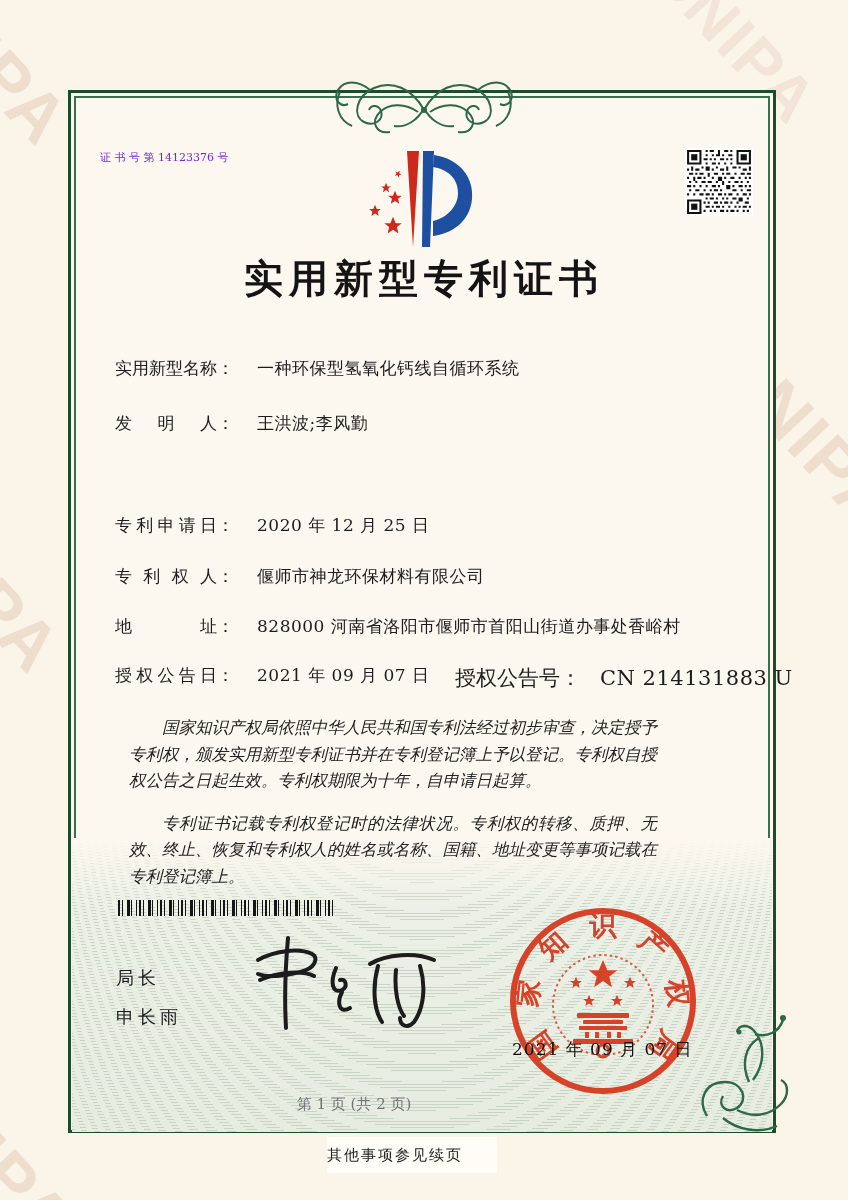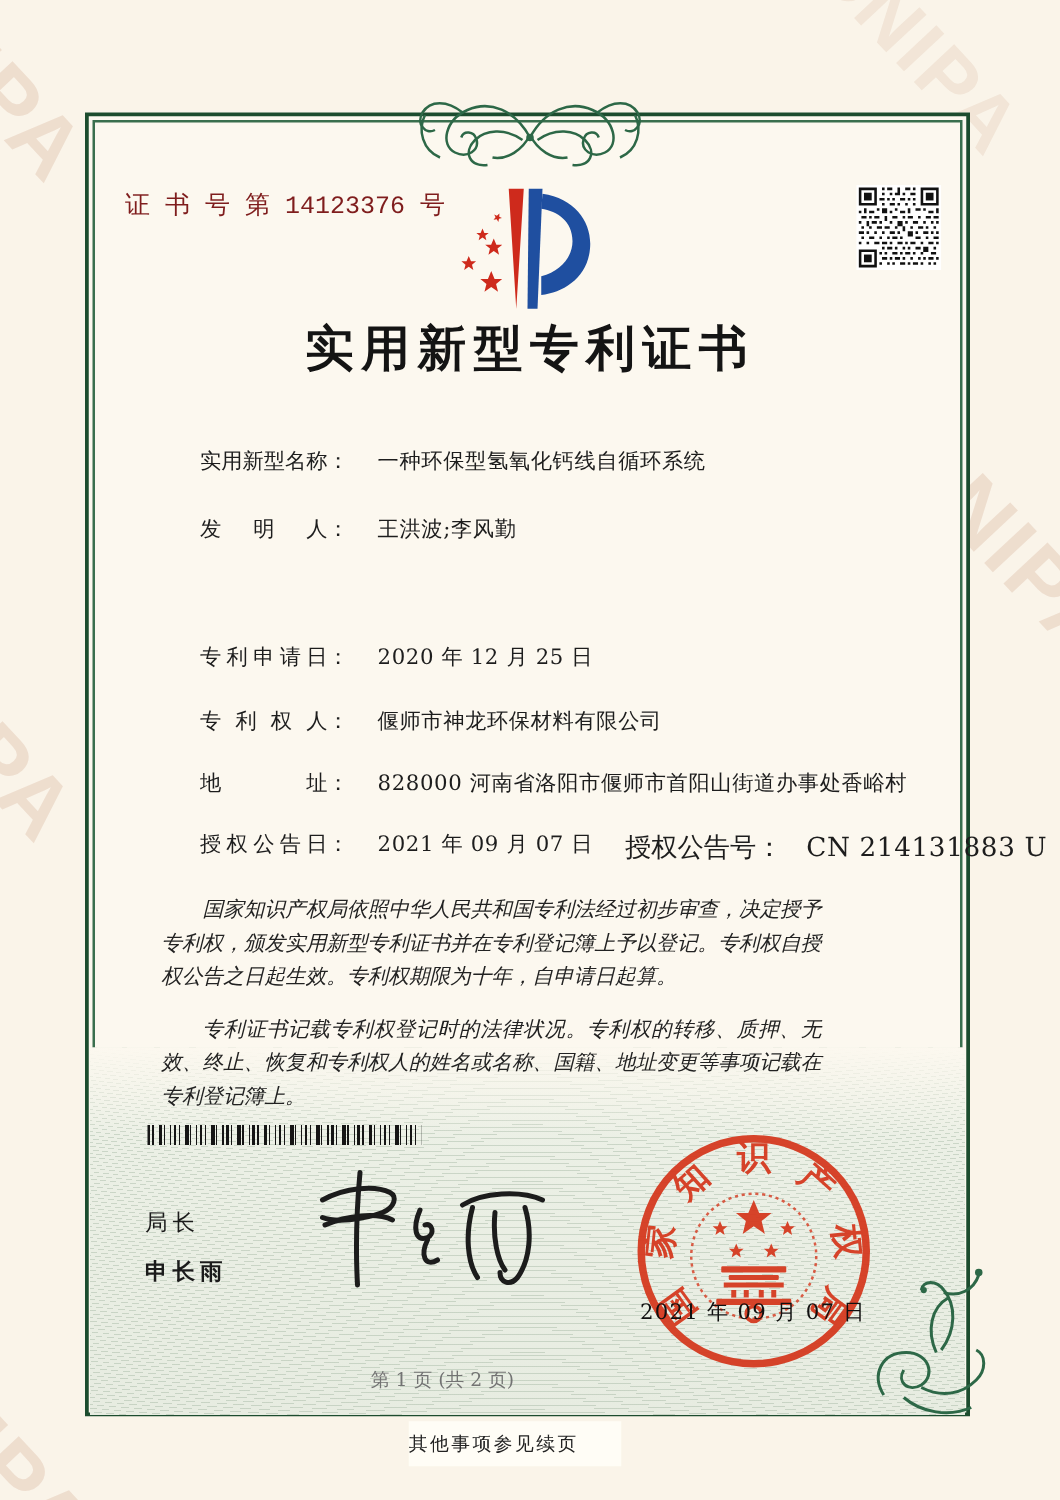--- a/index.html
+++ b/index.html
@@ -14,43 +14,43 @@
   .waves{position:absolute;left:72px;top:838px;width:700px;height:294px;
     background:
       linear-gradient(180deg,rgba(252,248,239,1) 0px,rgba(252,248,239,0) 70px),
       repeating-radial-gradient(1600px 760px at 50% -620px,rgba(118,146,120,.28) 0 1px,rgba(0,0,0,0) 1px 6px),
       linear-gradient(180deg,#edf1e7 0%,#e7ece1 100%);}
 
   .watermark{position:absolute;font-family:"Liberation Sans","DejaVu Sans",sans-serif;
     font-weight:bold;letter-spacing:3px;color:rgba(206,158,132,.26);
     transform:rotate(47deg);transform-origin:left top;user-select:none;}
 
-  .cert-number{position:absolute;left:100px;top:150px;font-size:20px;color:#7f1d1d;font-family:Liberation Mono, monospace;}
+  .cert-number{position:absolute;left:100px;top:150px;font-size:11px;color:#6d28d9;}
   .title{position:absolute;left:0;top:252px;width:848px;text-align:center;
     font-size:39px;font-weight:bold;letter-spacing:6px;color:#141414;}
 
   .field{position:absolute;left:115px;font-size:17px;color:#1d1d1d;white-space:nowrap;}
-  .flabel{display:inline-block;width:102px;text-align:justify;text-align-last:justify;vertical-align:top;margin-left:45px;}
+  .flabel{display:inline-block;width:102px;text-align:justify;text-align-last:justify;vertical-align:top;}
   .flabel.natural{width:auto;text-align:left;text-align-last:auto;}
   .colon{display:inline-block;width:16px;}
   .fvalue{letter-spacing:.5px;margin-left:24px;}
   .field2{position:absolute;left:455px;font-size:21px;color:#1d1d1d;white-space:nowrap;}
 
   .paras{position:absolute;left:113px;top:699px;width:560px;font-size:16.5px;
     line-height:26.5px;color:#222;font-style:italic;text-align:justify;}
   .paras p{margin:16px;text-indent:2em;}
 
   .barcode{position:absolute;left:118px;top:900px;width:219px;height:16px;
     background:repeating-linear-gradient(90deg,
       #151515 0 2px,transparent 2px 4px,#151515 4px 5px,transparent 5px 9px,
       #151515 9px 12px,transparent 12px 13px,#151515 13px 14px,transparent 14px 18px,
       #151515 18px 19px,transparent 19px 21px);}
 
   .director-title{position:absolute;left:116px;top:966px;font-size:18px;letter-spacing:4px;color:#1b1b1b;}
-  .director-name{position:absolute;left:116px;top:1005px;font-size:18px;letter-spacing:4px;color:#1b1b1b;font-weight:bold;}
+  .director-name{position:absolute;left:116px;top:1005px;font-size:18px;letter-spacing:4px;color:#1b1b1b;}
   .signature{position:absolute;left:228px;top:930px;}
 
   .seal{position:absolute;left:505px;top:903px;opacity:.95;}
   .seal-date{position:absolute;left:512px;top:1038px;font-size:17px;color:#101010;letter-spacing:1px;z-index:5;}
 
   .page-num{position:absolute;left:0;top:1095px;width:708px;text-align:center;font-size:15px;color:#737373;}
   .cont-note{position:absolute;left:327px;top:1137px;width:170px;height:36px;background:#fffdf6;
     line-height:36px;font-size:15px;letter-spacing:2px;color:#222;}
 
   .logo{position:absolute;left:345px;top:147px;}

